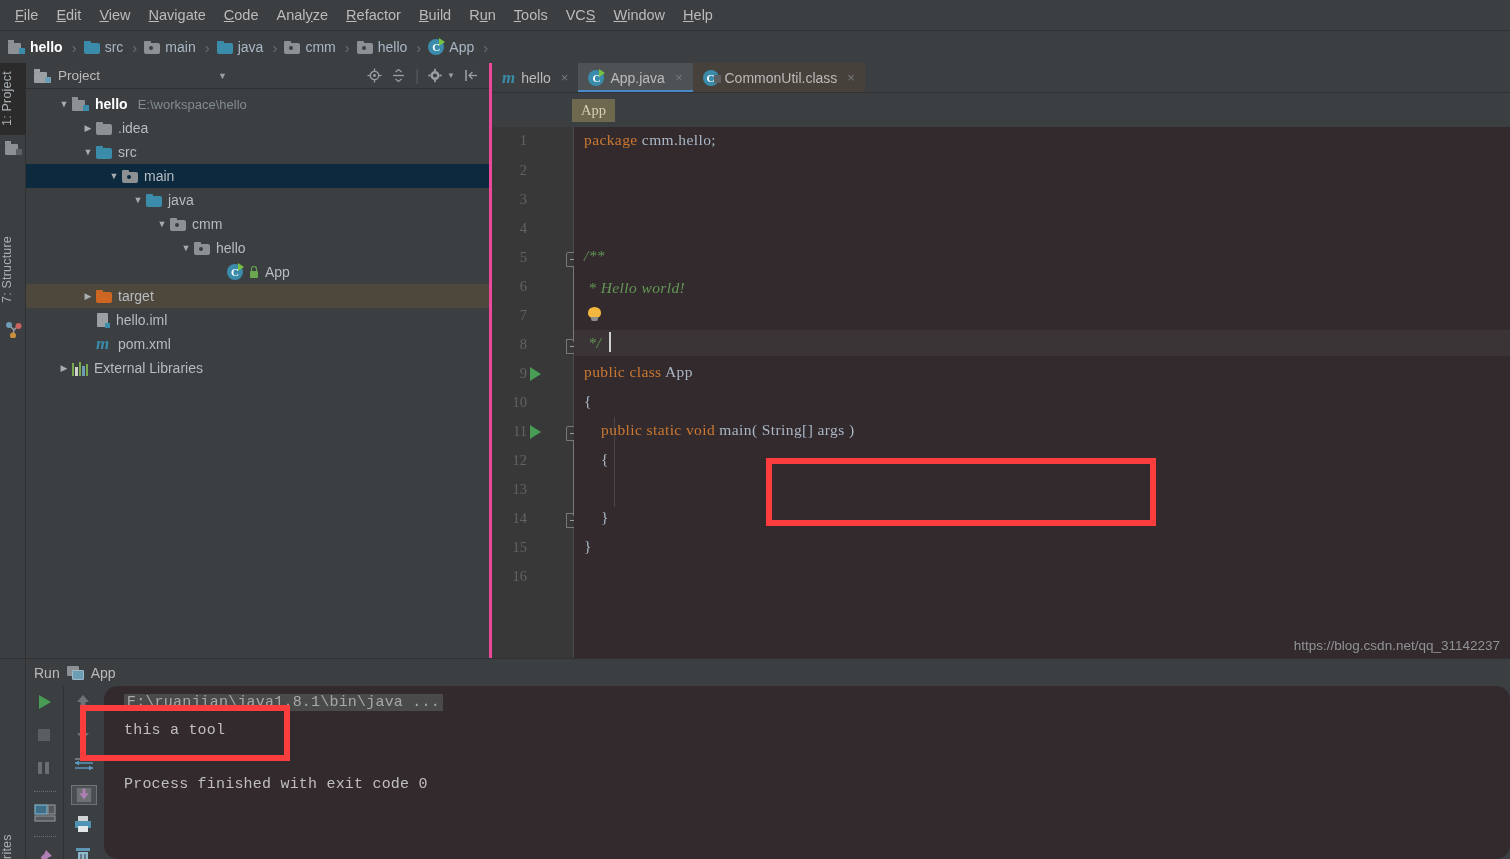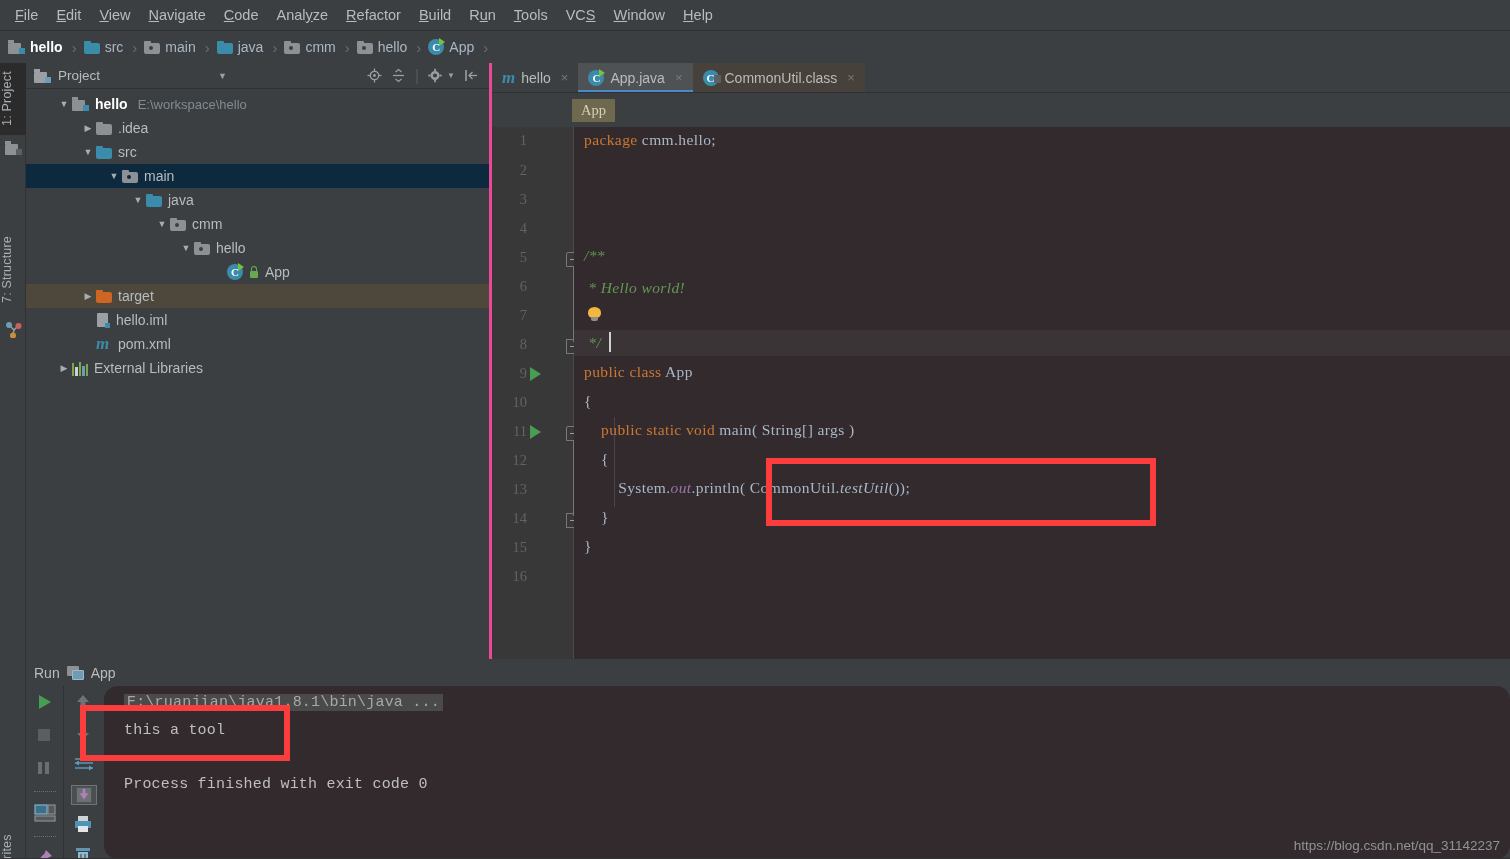--- a/index.html
+++ b/index.html
@@ -2,21 +2,21 @@
 <html><head>
 <meta charset="utf-8">
 <style>
   * { box-sizing: border-box; margin: 0; padding: 0; }
   html, body {
     width: 1510px; height: 859px;
     background: #3c3f41;
     font-family: "Liberation Sans", sans-serif;
     overflow: hidden;
   }
-  #app { position: relative; width: 1510px; height: 859px; background: #3c3f41; }
+  #app { position: relative; width: 1510px; height: 659px; background: #3c3f41; }
 
   
   .menubar {
     position: absolute; left: 0; top: 0; width: 1510px; height: 31px;
     background: #3c3f41; display: flex; align-items: center;
     padding-left: 6px; border-bottom: 1px solid #2f3133;
   }
   .menu-item {
     color: #bbbbbb; font-size: 14.5px; padding: 3px 9px; line-height: 18px;
     white-space: nowrap; cursor: default;
@@ -651,21 +651,20 @@
         <div class="indent-guide" style="left:40px; top:290px; height:90px"></div>
 
         <div class="cl" style="top:4px"><span class="kw">package</span><span class="tx"> cmm.hello;</span></div>
         <div class="cl" style="top:120px"><span class="cm">/**</span></div>
         <div class="cl" style="top:152px"><span class="cm"> * Hello world!</span></div>
         <div class="cl" style="top:207px"><span class="cm"> */</span></div>
         <div class="cl" style="top:236px"><span class="kw">public class</span><span class="tx"> App</span></div>
         <div class="cl" style="top:265px"><span class="tx">{</span></div>
         <div class="cl" style="top:294px"><span class="tx">    </span><span class="kw">public static void</span><span class="tx"> main( String[] args )</span></div>
         <div class="cl" style="top:323px"><span class="tx">    {</span></div>
-        <div class="cl" style="top:352px"><span class="tx">        System.</span><span class="fld">out</span><span class="tx">.println( CommonUtil.</span><span class="stc">testUtil</span><span class="tx">());</span></div>
         <div class="cl" style="top:381px"><span class="tx">    }</span></div>
         <div class="cl" style="top:410px"><span class="tx">}</span></div>
 
         <span class="bulb" style="left:13px; top:180px">
           <span class="glass"></span>
             <span class="base"></span>
         </span>
         <span class="caret" style="left:35px; top:205px"></span>
       </div>
     </div>

